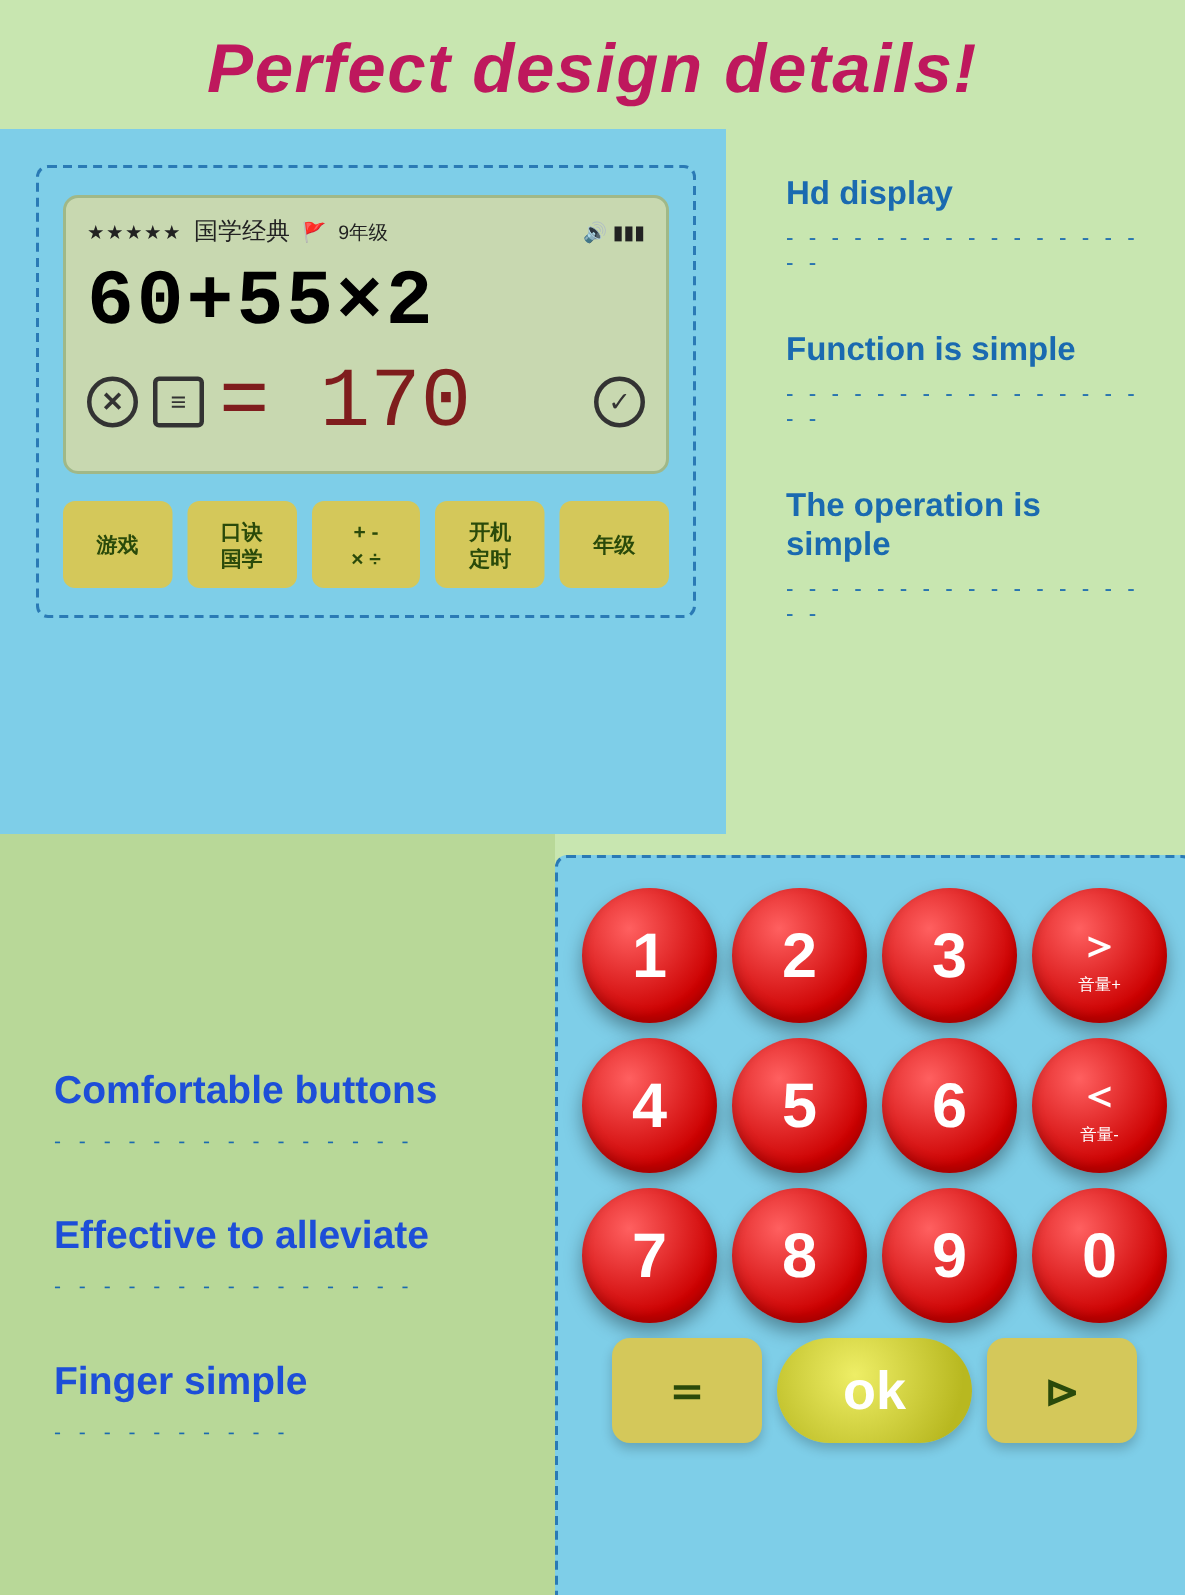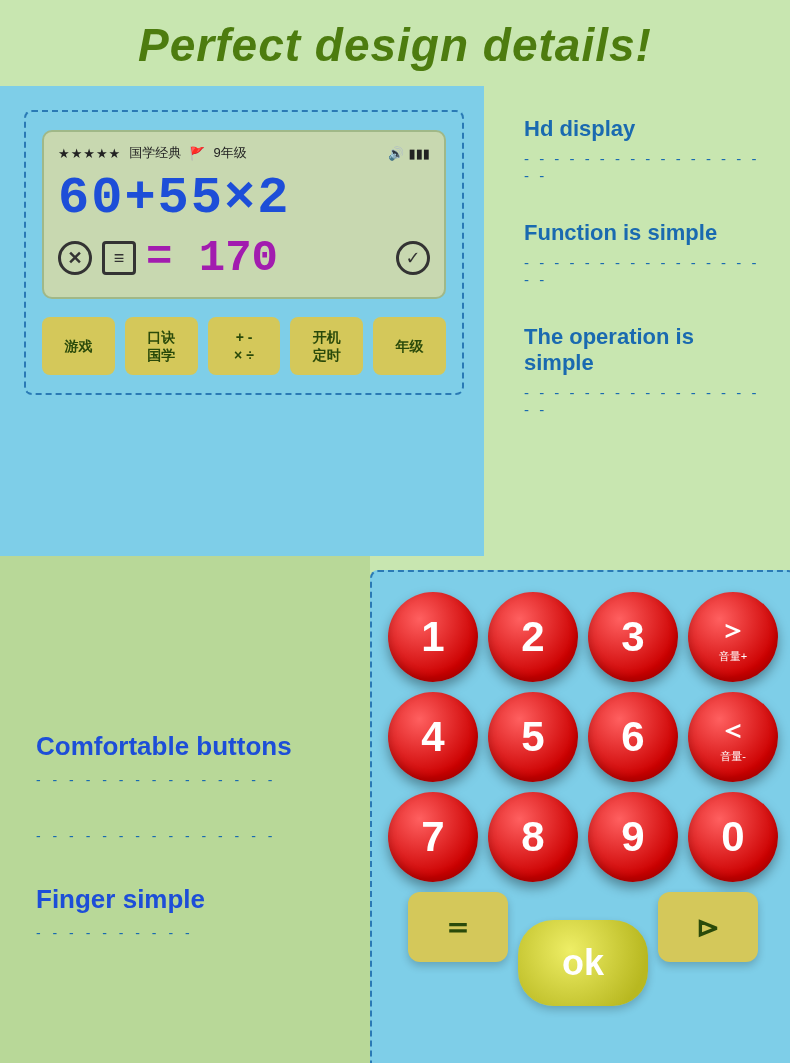--- a/index.html
+++ b/index.html
@@ -14,21 +14,21 @@
     
     .header {
       background: #c8e6b0;
       text-align: center;
       padding: 18px 0 14px;
     }
     .header-title {
       font-size: 46px;
       font-weight: 900;
       font-style: italic;
-      color: #4d7c0f;
+      color: #be185d;
       letter-spacing: 1px;
     }
 
     
     .top-section {
       background: #7ecee8;
       display: flex;
       flex-direction: row;
       width: 100%;
       min-height: 470px;
@@ -55,43 +55,43 @@
     }
     .screen-top-bar {
       display: flex;
       align-items: center;
       gap: 8px;
       font-size: 13px;
       color: #222;
       margin-bottom: 8px;
     }
     .stars { font-size: 13px; letter-spacing: 1px; }
-    .screen-label { font-size: 13px; }
+    .screen-label { font-size: 16px; }
     .screen-flag { font-size: 13px; }
     .screen-grade { font-size: 13px; }
     .screen-icons { margin-left: auto; font-size: 13px; }
 
     .screen-equation {
       font-size: 52px;
       font-weight: 900;
-      color: #1d4ed8;
+      color: #000000;
       font-family: 'Courier New', monospace;
       letter-spacing: 2px;
       line-height: 1.1;
     }
     .screen-result-row {
       display: flex;
       align-items: center;
       gap: 10px;
       margin-top: 6px;
     }
     .screen-result {
-      font-size: 44px;
-      font-weight: 700;
-      color: #a21caf;
+      font-size: 56px;
+      font-weight: 400;
+      color: #7f1d1d;
       font-family: 'Courier New', monospace;
     }
     .circle-x {
       width: 34px; height: 34px;
       border: 3px solid #333;
       border-radius: 50%;
       display: flex; align-items: center; justify-content: center;
       font-size: 18px; font-weight: bold; color: #333;
     }
     .circle-eq {
@@ -250,31 +250,30 @@
       display: flex;
       align-items: center;
       justify-content: center;
       font-size: 32px;
       font-weight: 900;
       color: #2a4a0a;
       box-shadow: 0 4px 8px rgba(0,0,0,0.2);
     }
     .ok-btn {
       width: 130px;
-      height: 86px;
+      height: 70px;
       border-radius: 35px;
       background: radial-gradient(circle at 40% 35%, #eeee66, #b8b820 80%);
       display: flex;
       align-items: center;
       justify-content: center;
       font-size: 36px;
       font-weight: 900;
       color: white;
       box-shadow: 0 4px 8px rgba(0,0,0,0.2);
-      margin-top: 28px;
     }
     .back-btn {
       width: 100px;
       height: 70px;
       border-radius: 12px;
       background: #d4c85a;
       display: flex;
       align-items: center;
       justify-content: center;
       font-size: 28px;
@@ -358,20 +357,21 @@
 </div>
 
 <div class="bottom-section">
 
   <div class="left-text-panel">
     <div class="left-feature-item">
       <div class="left-feature-text">Comfortable buttons</div>
       <div class="left-feature-dash">- - - - - - - - - - - - - - -</div>
     </div>
     <div class="left-feature-item">
+      <div class="left-feature-text">Effective to alleviate</div>
       <div class="left-feature-dash">- - - - - - - - - - - - - - -</div>
     </div>
     <div class="left-feature-item">
       <div class="left-feature-text">Finger simple</div>
       <div class="left-feature-dash">- - - - - - - - - -</div>
     </div>
   </div>
 
   <div class="keypad-panel">
 

